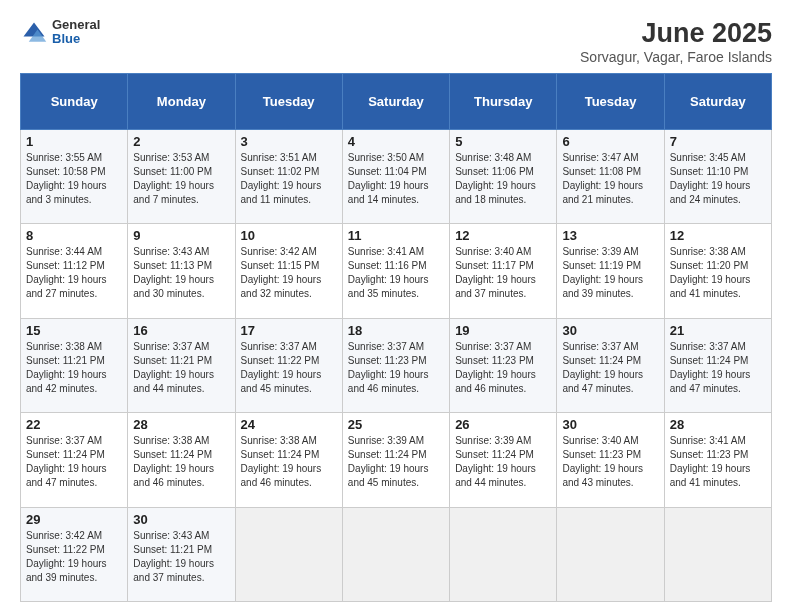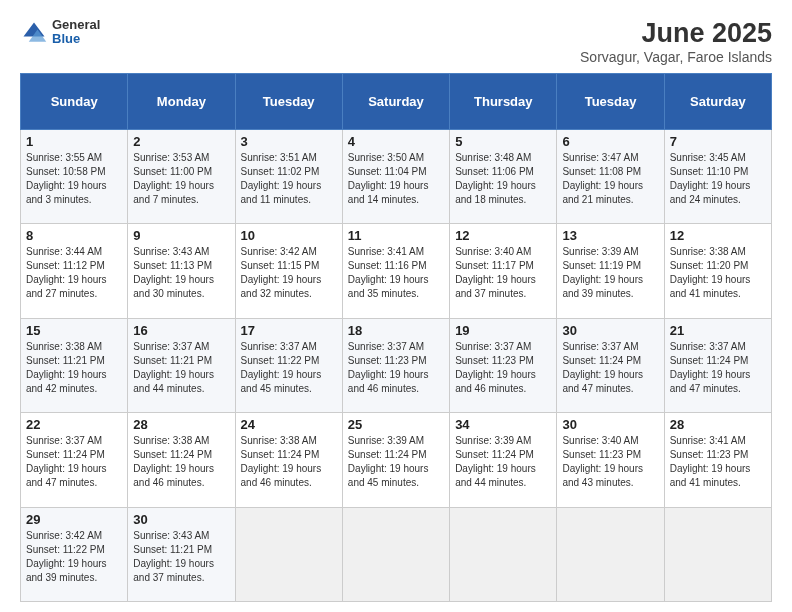--- a/index.html
+++ b/index.html
@@ -236,21 +236,21 @@
           </td>
           <td>
             <span class="day-num">24</span>
             <div class="day-info">Sunrise: 3:38 AM<br>Sunset: 11:24 PM<br>Daylight: 19 hours and 46 minutes.</div>
           </td>
           <td>
             <span class="day-num">25</span>
             <div class="day-info">Sunrise: 3:39 AM<br>Sunset: 11:24 PM<br>Daylight: 19 hours and 45 minutes.</div>
           </td>
           <td>
-            <span class="day-num">34</span>
+            <span class="day-num">26</span>
             <div class="day-info">Sunrise: 3:39 AM<br>Sunset: 11:24 PM<br>Daylight: 19 hours and 44 minutes.</div>
           </td>
           <td>
             <span class="day-num">30</span>
             <div class="day-info">Sunrise: 3:40 AM<br>Sunset: 11:23 PM<br>Daylight: 19 hours and 43 minutes.</div>
           </td>
           <td>
             <span class="day-num">28</span>
             <div class="day-info">Sunrise: 3:41 AM<br>Sunset: 11:23 PM<br>Daylight: 19 hours and 41 minutes.</div>
           </td>

